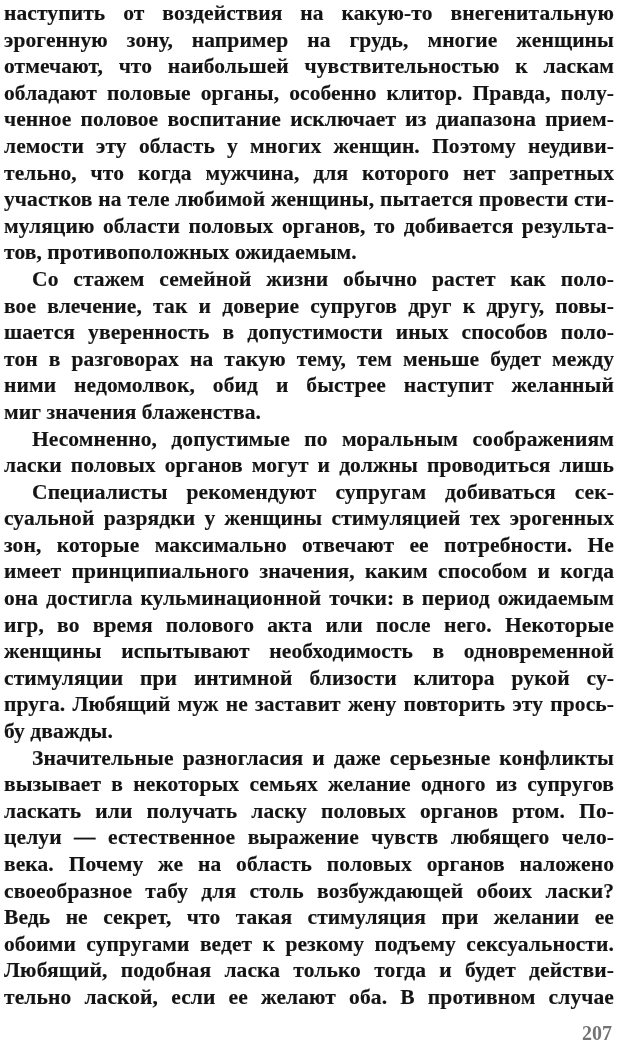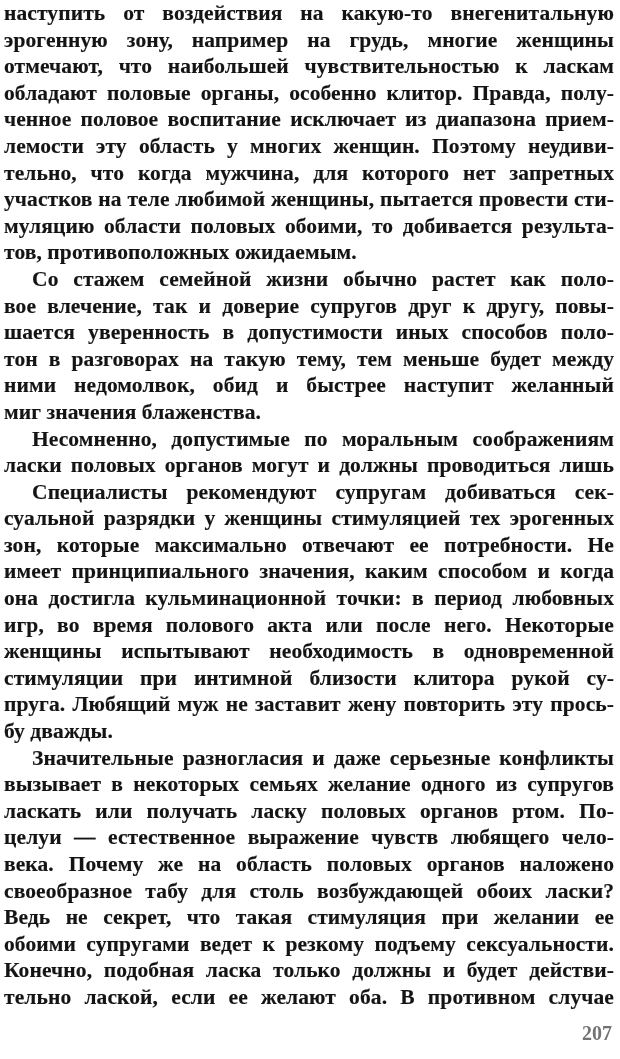--- a/index.html
+++ b/index.html
@@ -53,21 +53,21 @@
 
   <div>
     <span class="line">наступить от воздействия на какую-то внегенитальную</span>
     <span class="line">эрогенную зону, например на грудь, многие женщины</span>
     <span class="line">отмечают, что наибольшей чувствительностью к ласкам</span>
     <span class="line">обладают половые органы, особенно клитор. Правда, полу-</span>
     <span class="line">ченное половое воспитание исключает из диапазона прием-</span>
     <span class="line">лемости эту область у многих женщин. Поэтому неудиви-</span>
     <span class="line">тельно, что когда мужчина, для которого нет запретных</span>
     <span class="line">участков на теле любимой женщины, пытается провести сти-</span>
-    <span class="line">муляцию области половых обоими, то добивается результа-</span>
+    <span class="line">муляцию области половых органов, то добивается результа-</span>
     <span class="line last">тов, противоположных ожидаемым.</span>
   </div>
 
   <div>
     <span class="line indent">Со стажем семейной жизни обычно растет как поло-</span>
     <span class="line">вое влечение, так и доверие супругов друг к другу, повы-</span>
     <span class="line">шается уверенность в допустимости иных способов поло-</span>
     <span class="line">тон в разговорах на такую тему, тем меньше будет между</span>
     <span class="line">ними недомолвок, обид и быстрее наступит желанный</span>
     <span class="line last">миг значения блаженства.</span>
@@ -76,36 +76,36 @@
   <div>
     <span class="line indent">Несомненно, допустимые по моральным соображениям</span>
     <span class="line">ласки половых органов могут и должны проводиться лишь</span>
   </div>
 
   <div>
     <span class="line indent">Специалисты рекомендуют супругам добиваться сек-</span>
     <span class="line">суальной разрядки у женщины стимуляцией тех эрогенных</span>
     <span class="line">зон, которые максимально отвечают ее потребности. Не</span>
     <span class="line">имеет принципиального значения, каким способом и когда</span>
-    <span class="line">она достигла кульминационной точки: в период любовных</span>
+    <span class="line">она достигла кульминационной точки: в период ожидаемым</span>
     <span class="line">игр, во время полового акта или после него. Некоторые</span>
     <span class="line">женщины испытывают необходимость в одновременной</span>
     <span class="line">стимуляции при интимной близости клитора рукой су-</span>
     <span class="line">пруга. Любящий муж не заставит жену повторить эту прось-</span>
     <span class="line last">бу дважды.</span>
   </div>
 
   <div>
     <span class="line indent">Значительные разногласия и даже серьезные конфликты</span>
     <span class="line">вызывает в некоторых семьях желание одного из супругов</span>
     <span class="line">ласкать или получать ласку половых органов ртом. По-</span>
     <span class="line">целуи — естественное выражение чувств любящего чело-</span>
     <span class="line">века. Почему же на область половых органов наложено</span>
     <span class="line">своеобразное табу для столь возбуждающей обоих ласки?</span>
     <span class="line">Ведь не секрет, что такая стимуляция при желании ее</span>
     <span class="line">обоими супругами ведет к резкому подъему сексуальности.</span>
-    <span class="line">Конечно, подобная ласка только должны и будет действи-</span>
+    <span class="line">Любящий, подобная ласка только тогда и будет действи-</span>
     <span class="line">тельно лаской, если ее желают оба. В противном случае</span>
 
   </div>
 </div>
 
 <div class="page-number">207</div>
 
 </body></html>

